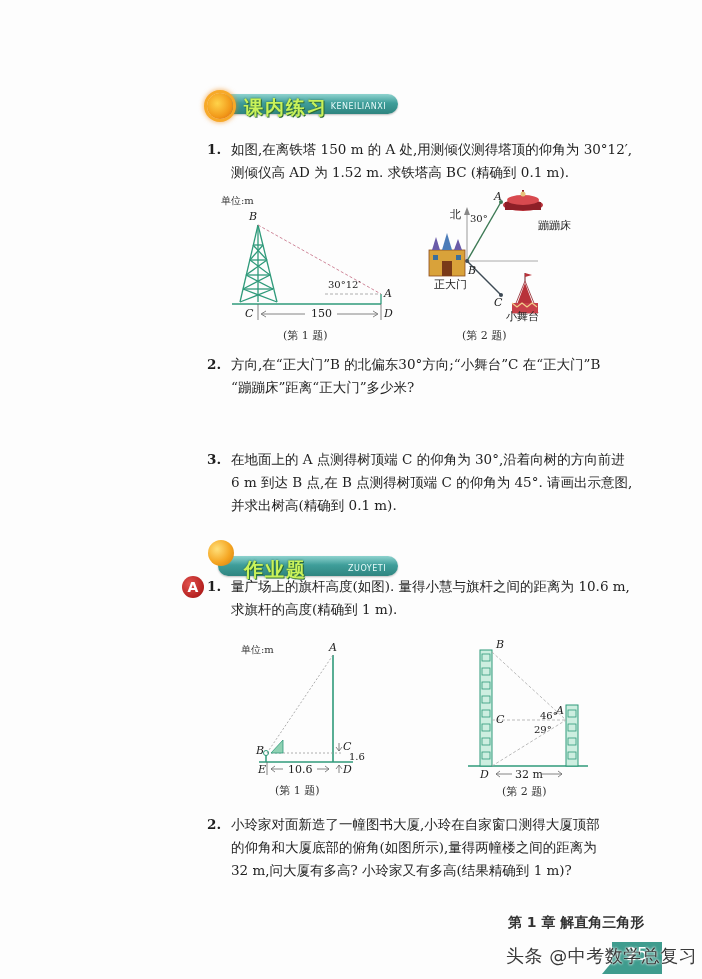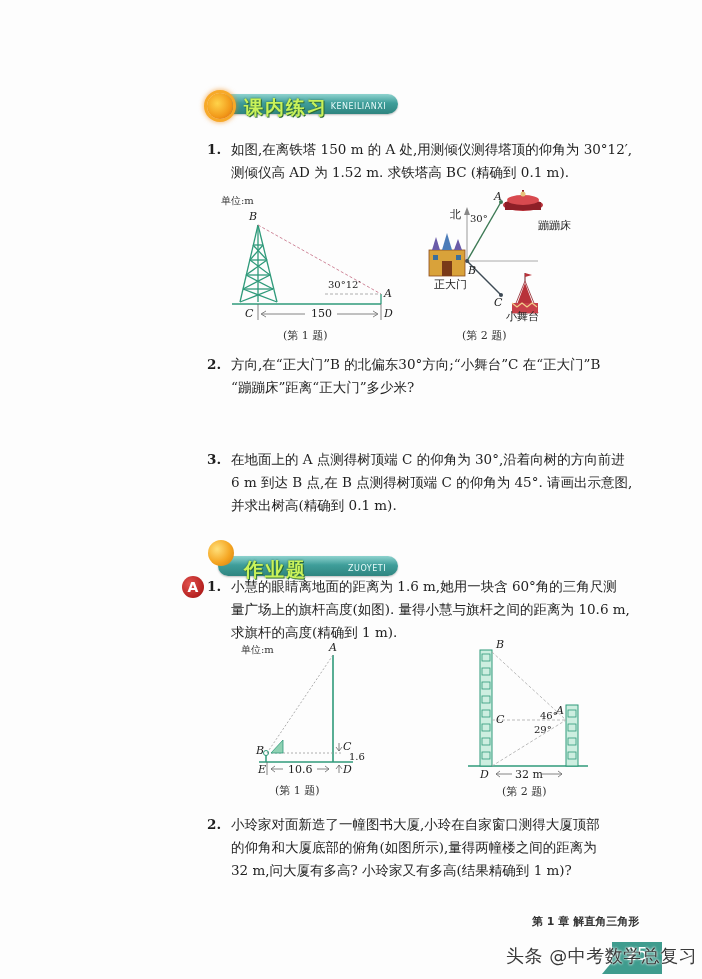--- a/index.html
+++ b/index.html
@@ -29,21 +29,21 @@
   .caption { position: absolute; font-size: 11px; color: #333; white-space: nowrap; }
   .lbl { position: absolute; font-size: 11px; font-style: italic; color: #222; white-space: nowrap; }
   .lbl.up { font-style: normal; }
   .unit { position: absolute; font-size: 10px; color: #333; white-space: nowrap; }
 
   .badgeA { position: absolute; width: 22px; height: 22px; border-radius: 50%;
     background: radial-gradient(circle at 35% 35%, #e2534f 0%, #b5201f 70%, #8c1515 100%);
     color: #fff; font-family: "DejaVu Sans", sans-serif; font-weight: bold; font-size: 14px;
     text-align: center; line-height: 22px; }
 
-  .footer-chapter { position: absolute; font-size: 11px; color: #333; font-family: "DejaVu Sans", sans-serif; white-space: nowrap; font-weight: bold; margin-left: 24px; }
+  .footer-chapter { position: absolute; font-size: 14px; color: #333; font-family: "DejaVu Sans", sans-serif; white-space: nowrap; font-weight: bold; }
   .page-num { position: absolute; width: 50px; height: 32px; background: #3f9c8e; color: #fff;
     font-family: "DejaVu Sans", sans-serif; font-size: 17px; text-align: center; line-height: 24px; margin-top: 38px; }
   .page-num::before { content: ""; position: absolute; left: -10px; bottom: 0; border-right: 10px solid #3f9c8e; border-top: 12px solid transparent; }
   .watermark { position: absolute; font-family: "DejaVu Sans", sans-serif; font-size: 18px; color: #3a3a3a;
     text-shadow: 0 0 2px #fff, 0 0 3px #fff; white-space: nowrap; letter-spacing: 0.5px; }
 </style>
 </head>
 <body>
 
 <div class="banner" style="left:218px; top:94px; width:180px;">
@@ -172,21 +172,20 @@
 <div class="banner" style="left:218px; top:556px; width:180px;text-align:center;">
   <span class="title">作业题</span>
   <span class="sub">ZUOYETI</span>
 </div>
 <div class="ball" style="left:208px; top:540px;"></div>
 
 <div class="badgeA" style="left:182px; top:576px;">A</div>
 <div class="problem" style="left:207px; top:575px;">
   <span class="num">1.</span>
   <div class="body">
-    <span class="line">小慧的眼睛离地面的距离为 1.6 m,她用一块含 60°角的三角尺测</span>
     <span class="line">量广场上的旗杆高度(如图). 量得小慧与旗杆之间的距离为 10.6 m,</span>
     <span class="line">求旗杆的高度(精确到 1 m).</span>
   </div>
 </div>
 
 <div class="figure" style="left:225px; top:635px; width:170px; height:175px;">
   <span class="unit" style="left:16px; top:8px;">单位:m</span>
   <svg width="170" height="175" style="position:absolute; left:0; top:0;">
     <line x1="34" y1="127" x2="128" y2="127" stroke="#2f9a7a" stroke-width="1.6"></line>
     <line x1="108" y1="20" x2="108" y2="127" stroke="#2f9a7a" stroke-width="1.6"></line>

